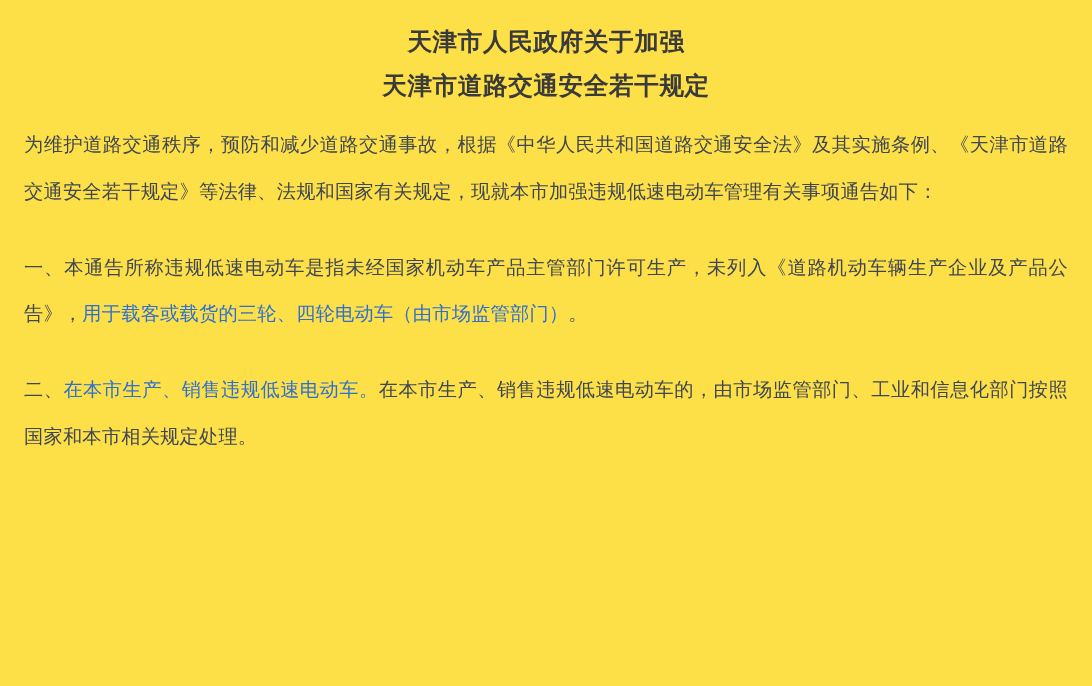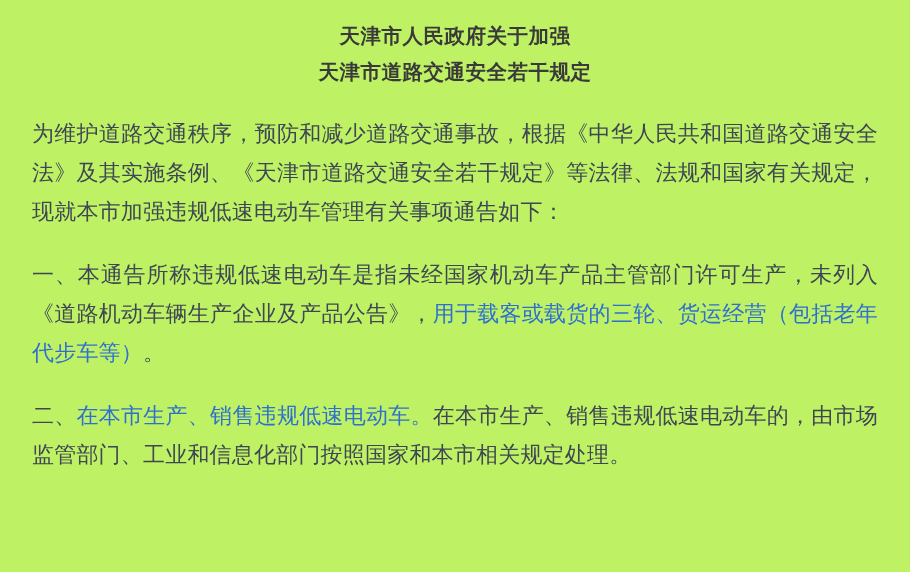--- a/index.html
+++ b/index.html
@@ -11,43 +11,43 @@
     width: 910px;
     height: 572px;
     font-family: "Liberation Sans", sans-serif;
     overflow: hidden;
   }
   .page {
     width: 910px;
     height: 572px;
     box-sizing: border-box;
     padding: 18px 18px 0 18px;
-    background: #bef264;
+    background: #fde047;
   }
   .doc-title {
     text-align: center;
     color: #3a3a3a;
     font-weight: bold;
     font-size: 20.5px;
     line-height: 36px;
     letter-spacing: 0.5px;
   }
   .doc-title .line {
     display: block;
   }
   .title-gap {
     height: 12px;
   }
   .para {
     color: #3f4654;
-    font-size: 22px;
+    font-size: 16px;
     line-height: 39px;
     letter-spacing: 0.2px;
     text-align: justify;
-    margin: 12px;
+    margin: 0;
   }
   .para + .para {
     margin-top: 24px;
   }
   .blue {
     color: #2f6fd0;
   }
   .p-body { padding: 0 2px; }
 </style>
 </head>
@@ -62,21 +62,21 @@
 
   <div class="title-gap"></div>
 
   <div class="p-body">
 
     <p class="para">
       <span>为维护道路交通秩序，预防和减少道路交通事故，根据《中华人民共和国道路交通安全法》及其实施条例、《天津市道路交通安全若干规定》等法律、法规和国家有关规定，现就本市加强违规低速电动车管理有关事项通告如下：</span>
     </p>
 
     <p class="para">
-      <span>一、本通告所称违规低速电动车是指未经国家机动车产品主管部门许可生产，未列入《道路机动车辆生产企业及产品公告》，</span><span class="blue">用于载客或载货的三轮、货运经营（包括老年代步车等）</span><span>。</span>
+      <span>一、本通告所称违规低速电动车是指未经国家机动车产品主管部门许可生产，未列入《道路机动车辆生产企业及产品公告》，</span><span class="blue">用于载客或载货的三轮、四轮电动车（由市场监管部门）</span><span>。</span>
     </p>
 
     <p class="para">
       <span>二、</span><span class="blue">在本市生产、销售违规低速电动车。</span><span>在本市生产、销售违规低速电动车的，由市场监管部门、工业和信息化部门按照国家和本市相关规定处理。</span>
     </p>
 
 
   </div>
 </div>
 

